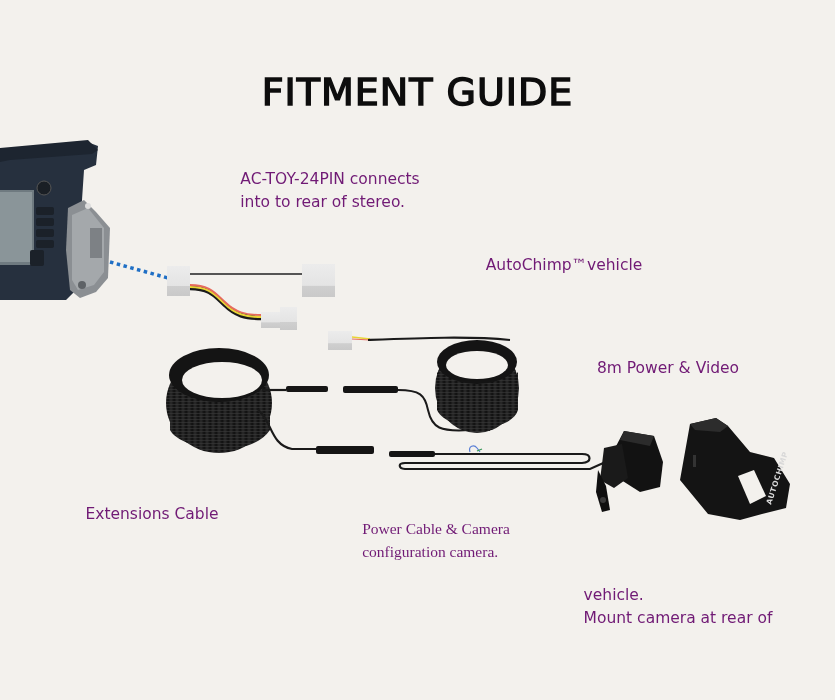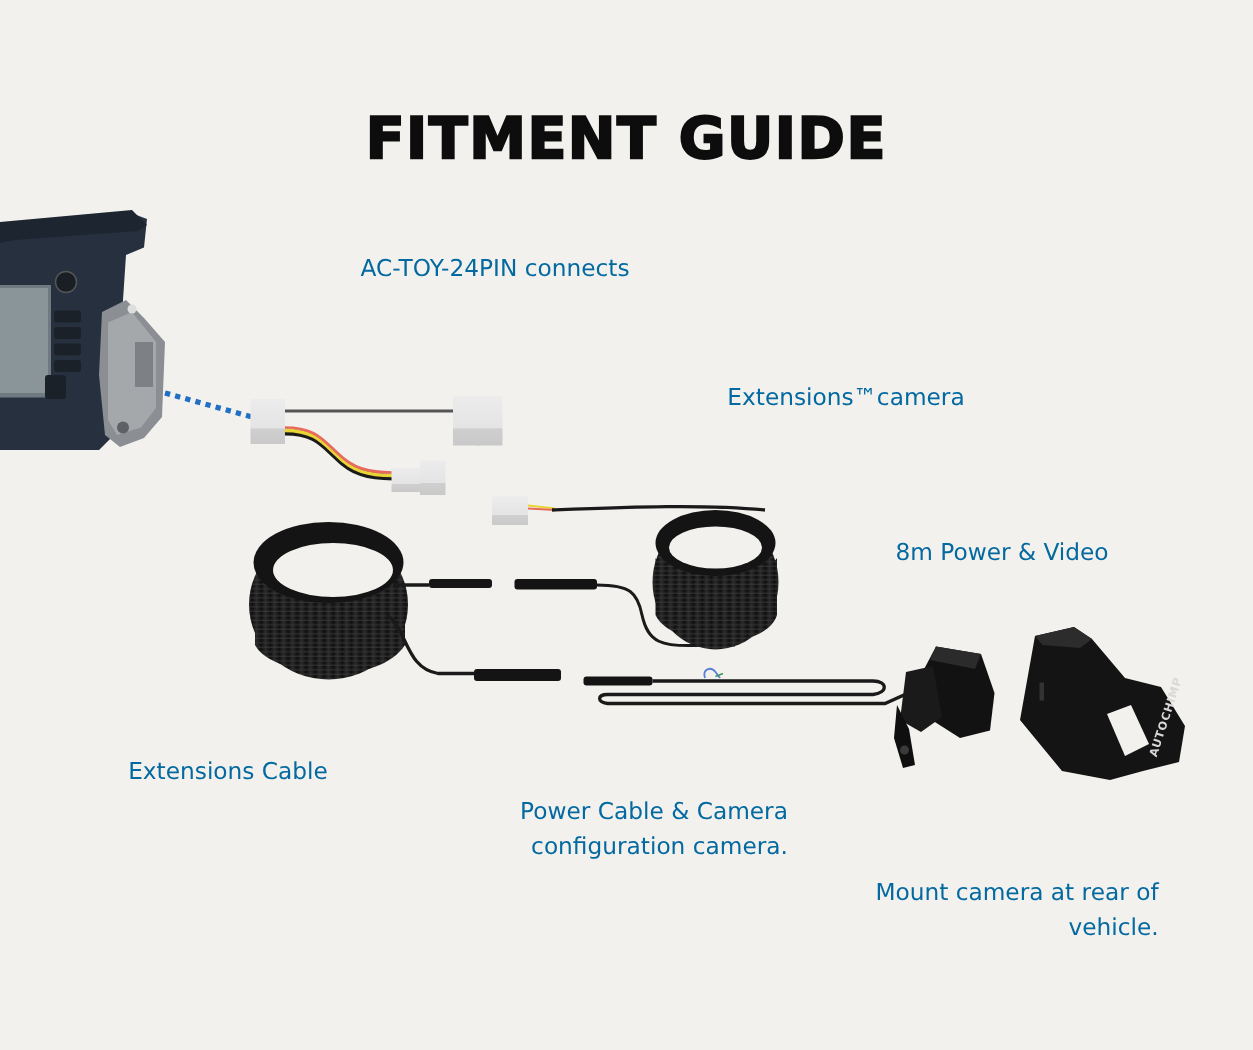--- a/index.html
+++ b/index.html
@@ -15,32 +15,32 @@
       font-family: "DejaVu Sans", sans-serif;
       color: #1a1a1a;
     }
     .title {
       position: absolute;
       left: 0;
       width: 835px;
       top: 70px;
       text-align: center;
       font-family: "DejaVu Sans", sans-serif;
-      font-weight: 700;
+      font-weight: 400;
       font-size: 38px;
       letter-spacing: 1px;
       color: #0d0d0d;
       -webkit-text-stroke: 1.5px #0d0d0d;
     }
     .caption {
       position: absolute;
-      text-align: right;
+      text-align: left;
       font-size: 15.5px;
       line-height: 23px;
-      color: #0369a1;
+      color: #701a75;
       white-space: nowrap;
       transform: translateX(-50%);
     }
     .caption span { display: block; }
     .art {
       position: absolute;
       left: 0;
       top: 0;
       width: 835px;
       height: 700px;
@@ -153,35 +153,36 @@
     <path d="M690 424 L716 418 L728 426 L750 452 L774 458 L790 484 L786 508 L762 514 L740 520 L708 514 L680 480 Z" fill="#141414"></path>
     <path d="M690 424 L716 418 L728 426 L720 432 L695 430 Z" fill="#2c2c2c"></path>
     <path d="M738 476 L754 470 L766 496 L750 504 Z" fill="#f3f1ed"></path>
     <rect x="693" y="455" width="3" height="12" fill="#333"></rect>
     <text x="0" y="0" transform="translate(771 505) rotate(-72)" font-family="DejaVu Sans, sans-serif" font-size="7.5" font-weight="bold" fill="#d8d8d8" letter-spacing="0.5">AUTOCHIMP</text>
   </g>
 </svg>
 
 <div class="caption" style="left:330px; top:168px;">
   <span>AC-TOY-24PIN connects</span>
+  <span>into to rear of stereo.</span>
 </div>
 
 <div class="caption" style="left:564px; top:254px;">
-  <span>Extensions™camera</span>
+  <span>AutoChimp™vehicle</span>
 </div>
 
 <div class="caption" style="left:668px; top:337px;margin-top:20px;">
   <span>8m Power &amp; Video</span>
 </div>
 
 <div class="caption" style="left:152px; top:503px;">
   <span>Extensions Cable</span>
 </div>
 
-<div class="caption" style="left:436px; top:530px;">
+<div class="caption" style="left:436px; top:517px;font-family:Liberation Serif, serif;">
   <span>Power Cable &amp; Camera</span>
   <span>configuration camera.</span>
 </div>
 
 <div class="caption" style="left:678px; top:584px;">
+  <span>vehicle.</span>
   <span>Mount camera at rear of</span>
-  <span>vehicle.</span>
 </div>
 
 </body></html>

